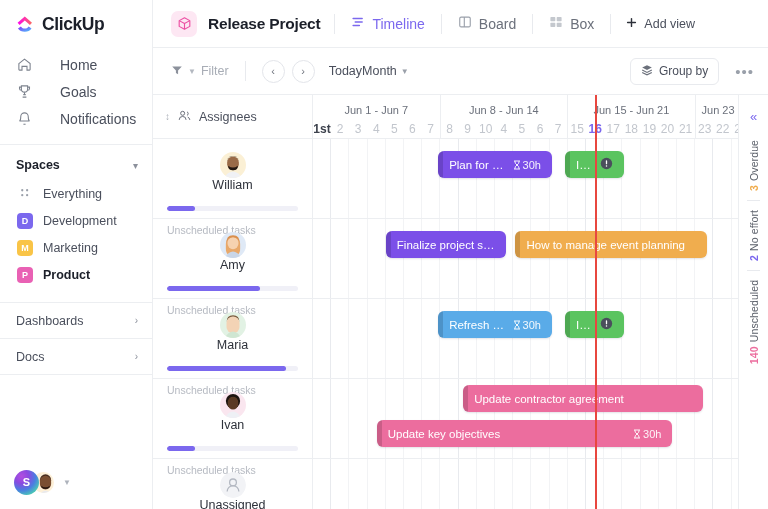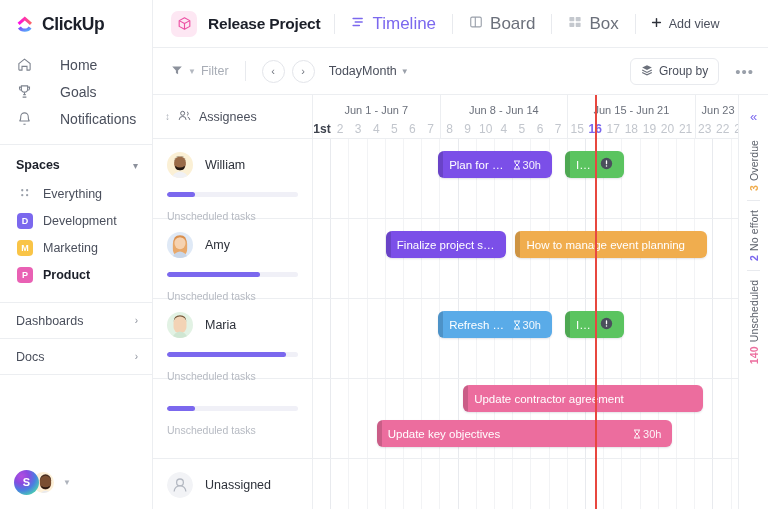--- a/index.html
+++ b/index.html
@@ -89,21 +89,21 @@
     text-align: right;
   }
   .proj-ico {
     width: 26px; height: 26px; border-radius: 7px; background: #fde7f3;
     display: flex; align-items: center; justify-content: center; flex:0 0 26px;
   }
   .proj-title { font-size: 15.5px; font-weight: bold; margin-left: 11px; letter-spacing: -0.2px; color:#1b1f29; }
   .vdiv { width: 1px; height: 20px; background: #e8eaee; margin: 0 14px; }
   .viewtab {
     display: flex; align-items: center; gap: 7px; cursor: pointer;
-    font-size: 17px; color: #6b707b; padding: 4px 2px;
+    font-size: 14px; color: #6b707b; padding: 4px 2px;
   }
   .viewtab.active { color: #7b68ee; font-weight: normal; }
   .addview { display:flex; align-items:center; gap:6px; cursor:pointer; font-size:12.5px; color:#4a4f5c; }
 
   .toolbar {
     height: 47px; display: flex; align-items: center;
     padding: 0 14px 0 18px; border-bottom: 1px solid #eceef1; flex: 0 0 47px;
   }
   .filter { display:flex; align-items:center; gap:5px; color:#a8adb6; font-size:12.5px; cursor:pointer; }
   .tdiv { width:1px; height:20px; background:#e8eaee; margin: 0 16px; }
@@ -151,21 +151,21 @@
   .daycell.first { color:#3d424d; font-weight: bold; }
   .daycell.today { color:#7b68ee; font-weight: bold; }
   .daycell.wkstart { border-left: 1px solid #eceef1; }
 
   
   .rows-left { }
   .row-l {
     height: 80px; border-bottom: 1px solid #eceef1; padding: 13px 14px 0 14px;
     position: relative;
   }
-  .row-l .who { display:flex; align-items:center; gap:12px; }
+  .row-l .who { display:flex; align-items:center; gap:0;flex-direction:column; }
   .av { width: 26px; height: 26px; border-radius: 50%; overflow: hidden; flex: 0 0 26px; position: relative; }
   .who-name { font-size: 12.5px; color:#2d313a; }
   .pbar { margin-top: 14px; height: 5px; border-radius: 3px; background: #f0f0f7; position: relative; overflow:hidden; }
   .pbar > i { position:absolute; left:0; top:0; bottom:0; background:#7b68ee; border-radius:3px; display:block; }
   .unsched { margin-top: 13px; font-size: 10.5px; color:#b6bac2; }
 
   .row-r { height: 80px; border-bottom: 1px solid #eceef1; position: relative; }
   .gridlines { position:absolute; inset:0; display:flex; pointer-events:none; }
   .gridlines > span { flex:1 1 0; border-right: 1px solid #f2f3f5; }
   .gridlines > span.wk { border-right-color: #e8eaee; }
@@ -475,20 +475,30 @@
                     <path d="M8 40 q3-9 12-10 q9 1 12 10z" fill="#cfe6d2"></path>
                   </svg></span>
                 <span class="who-name">Maria</span>
               </div>
               <div class="pbar">
                 <i style="width: 91%;"></i>
               </div>
               <div class="unsched">Unscheduled tasks</div>
             </div>
             <div class="row-l">
+              <div class="who">
+                <span class="av"><svg viewBox="0 0 40 40" width="26" height="26">
+                    <rect width="40" height="40" fill="#fae6ef"></rect>
+                    <circle cx="20" cy="14" r="11" fill="#1d1510"></circle>
+                    <path d="M12 15a8 8 0 0 1 16 0v4a8 8 0 0 1-16 0z" fill="#5a3a24"></path>
+                    <path d="M12 14 a8 7 0 0 1 16 0 q0-9-8-9 t-8 9z" fill="#1d1510"></path>
+                    <path d="M8 40 q3-9 12-10 q9 1 12 10z" fill="#eef0f5"></path>
+                  </svg></span>
+                <span class="who-name">Ivan</span>
+              </div>
               <div class="pbar">
                 <i style="width: 21%;"></i>
               </div>
               <div class="unsched">Unscheduled tasks</div>
             </div>
             <div class="row-l">
               <div class="who">
                 <span class="av"><svg viewBox="0 0 40 40" width="26" height="26">
                     <circle cx="20" cy="20" r="20" fill="#f2f3f6"></circle>
                     <circle cx="20" cy="16" r="5.2" fill="none" stroke="#b4b9c2" stroke-width="2"></circle>

